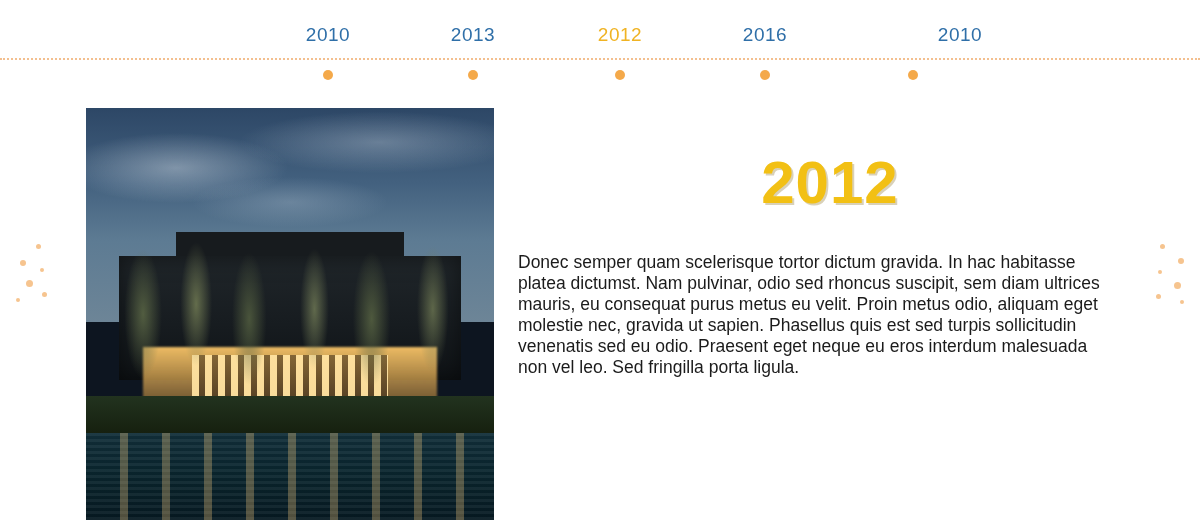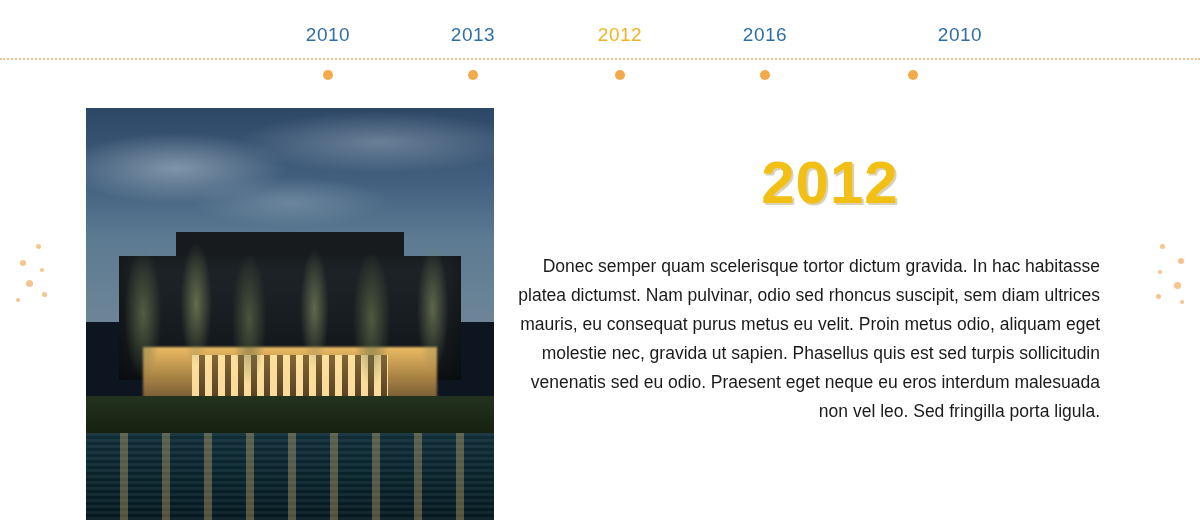--- a/index.html
+++ b/index.html
@@ -164,23 +164,22 @@
     color: #f2c014;
     text-shadow: 2px 2px 0 rgba(120,90,0,.28);
     letter-spacing: 1px;
   }
   #body-text {
     position: absolute;
     left: 518px;
     top: 162px;
     width: 582px;
     font-size: 17.5px;
-    line-height: 29px;
+    line-height: 21px;
     color: #1b1b1b;
-    text-align: right;
   }
 </style>
 </head>
 <body>
 
 <div id="timeline">
   <div class="timeline-rule"></div>
   <div id="timeline-labels">
       <div class="year-label" style="left: 328px;">2010</div>
       <div class="year-label" style="left: 473px;">2013</div>

